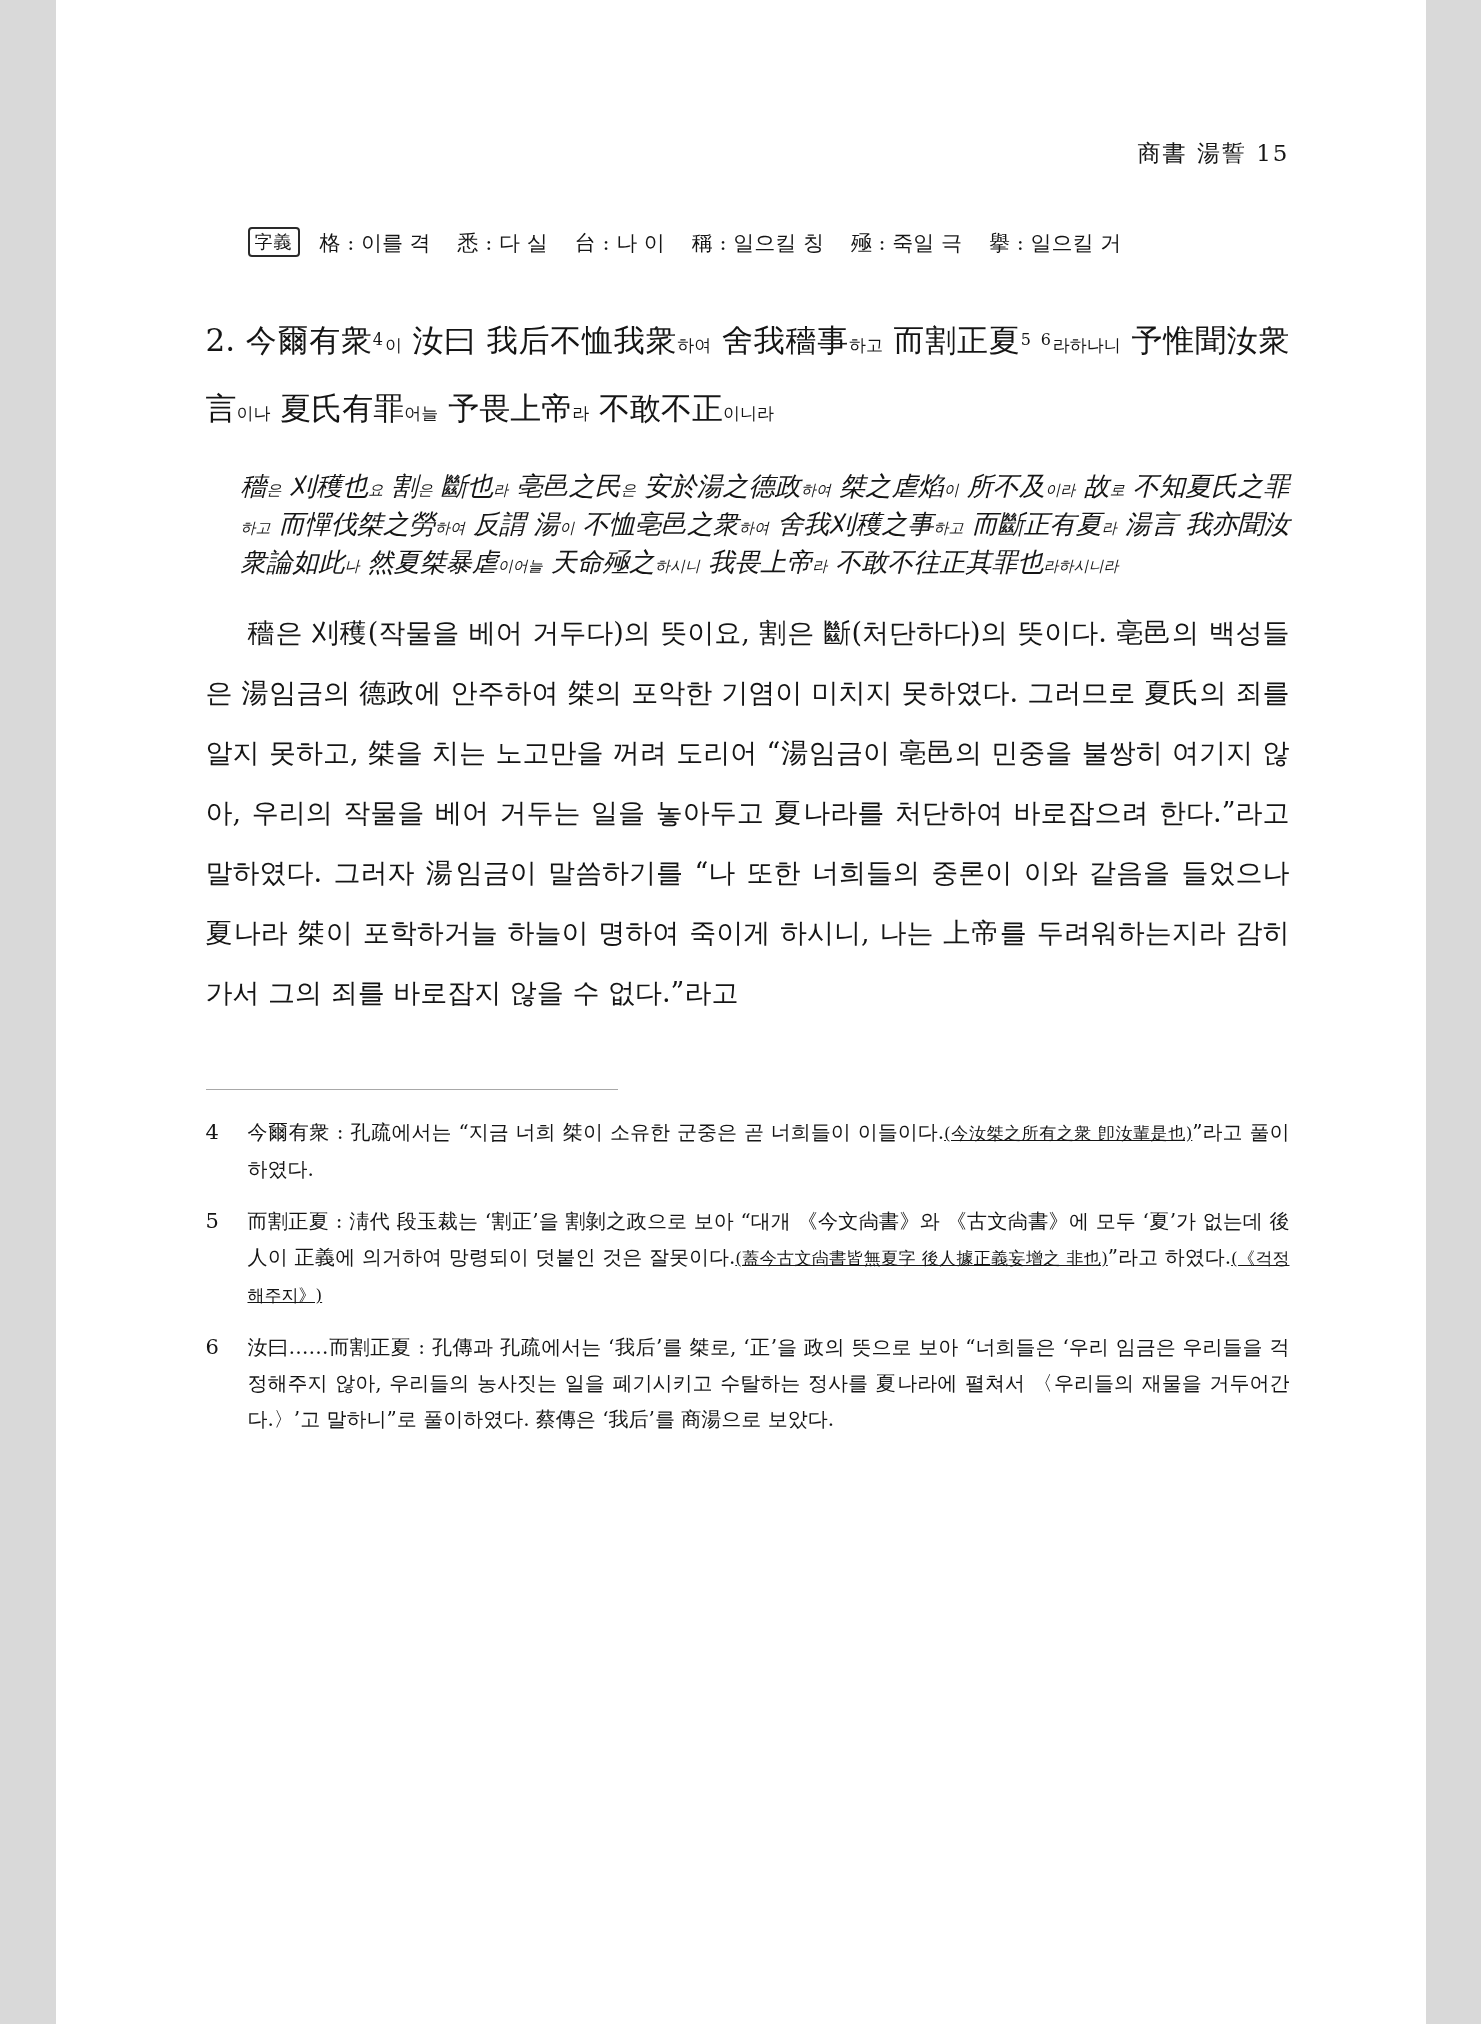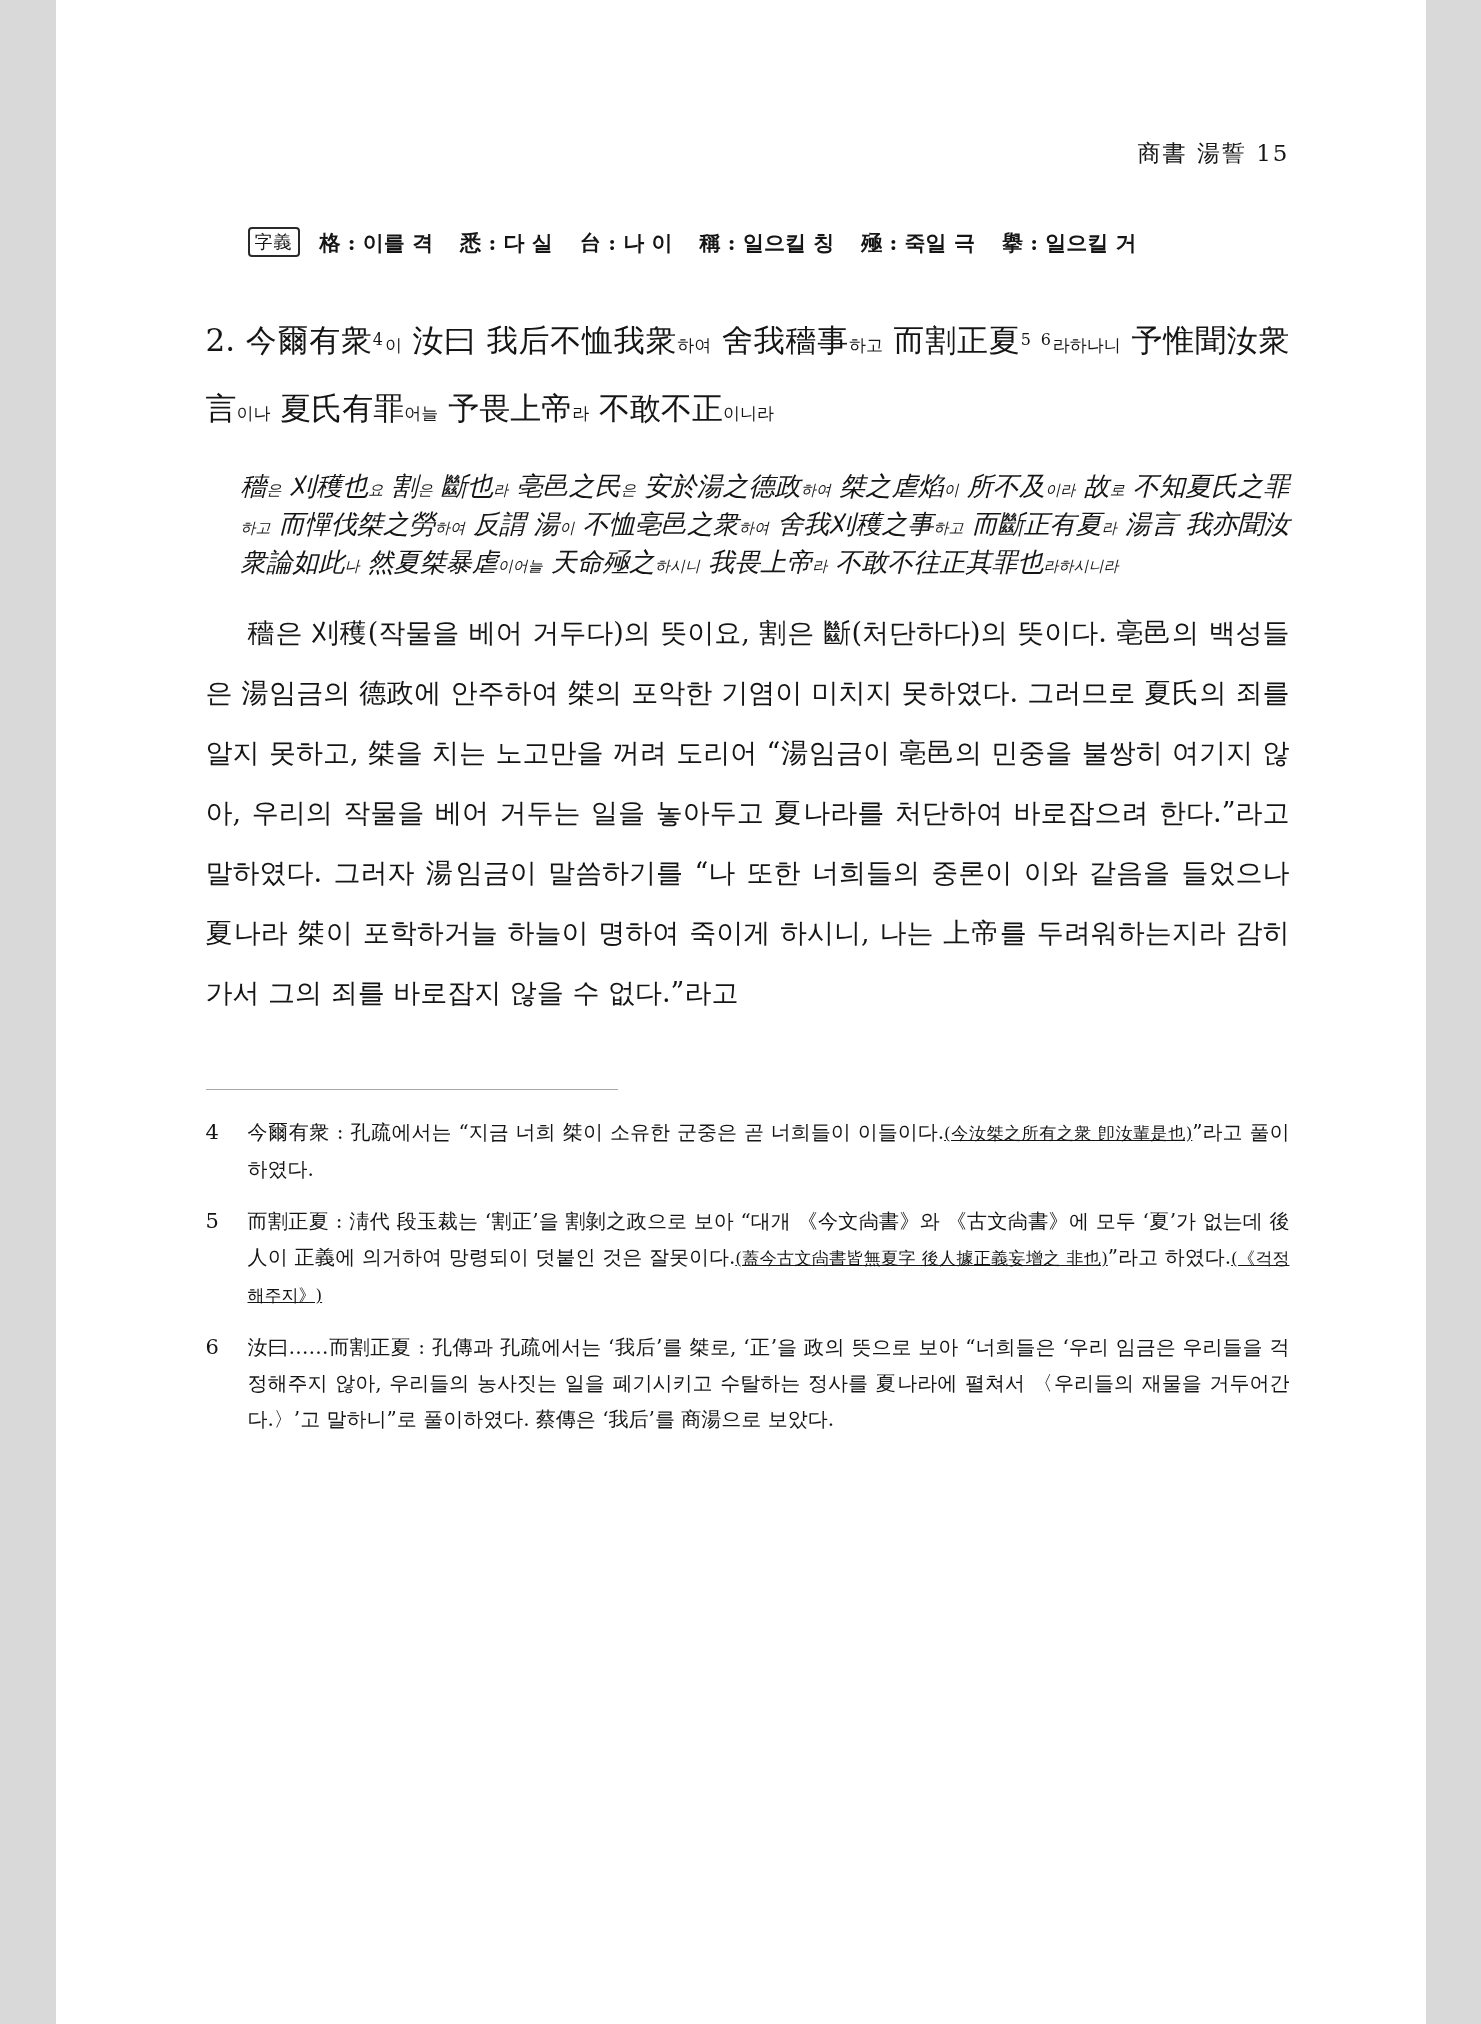--- a/index.html
+++ b/index.html
@@ -18,21 +18,21 @@
     margin:76px 0 0 0;padding-left:45px;font-size:27px;
   }
 
   .jaui-row{
     margin-top:58px;padding-left:42px;font-size:21px;display:flex;align-items:flex-end;flex-wrap:wrap;
   }
   .jaui-box{
     display:inline-block;border:2px solid #2a2a2a;border-radius:4px;
     font-size:18px;line-height:1;padding:4px 5px;margin-right:20px;letter-spacing:1px;
   }
-  .jaui-entry{margin-right:27px;white-space:nowrap;font-weight:bold;}
+  .jaui-entry{margin-right:27px;white-space:nowrap;}
   .jaui-entry:last-child{margin-right:3px;}
 
   .scripture-original{
     margin:52px 0 0 0;line-height:62px;text-align:justify;
   }
   .scripture-original .seg-hanja{font-size:31px;}
   .scripture-original .seg-to{font-size:17px;}
   .scripture-original .seg-sup{font-size:16px;vertical-align:super;letter-spacing:2px;line-height:0;}
 
   .scripture-translation{

